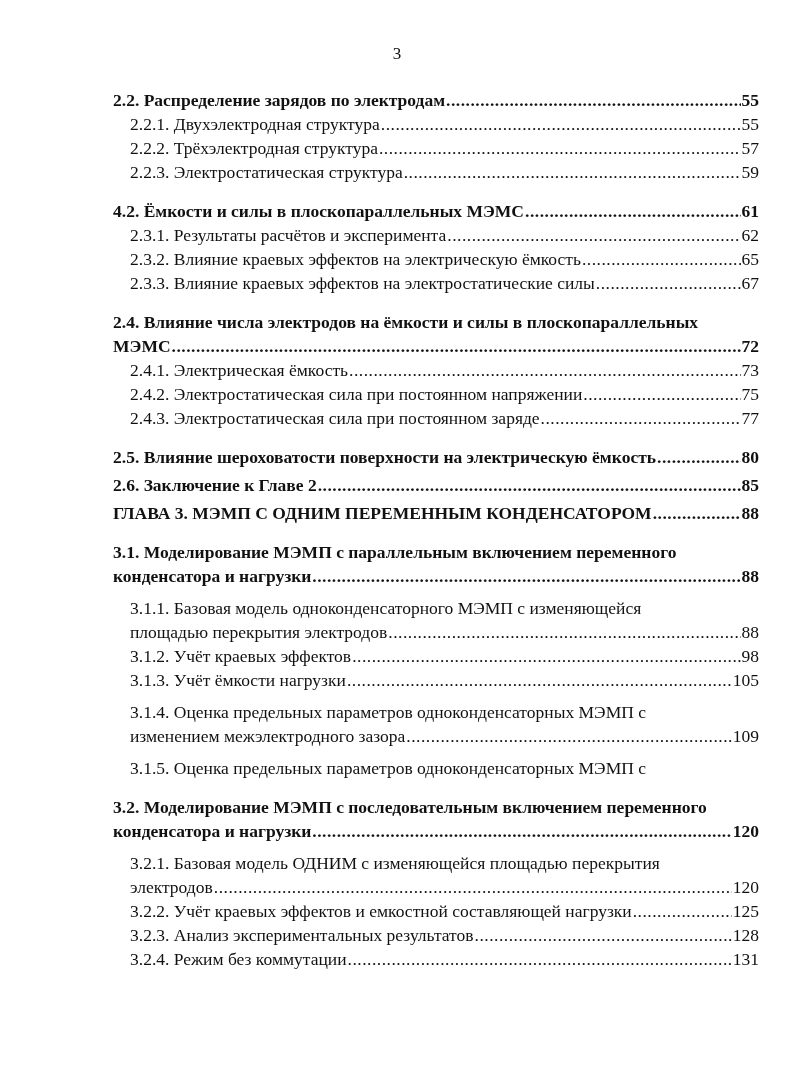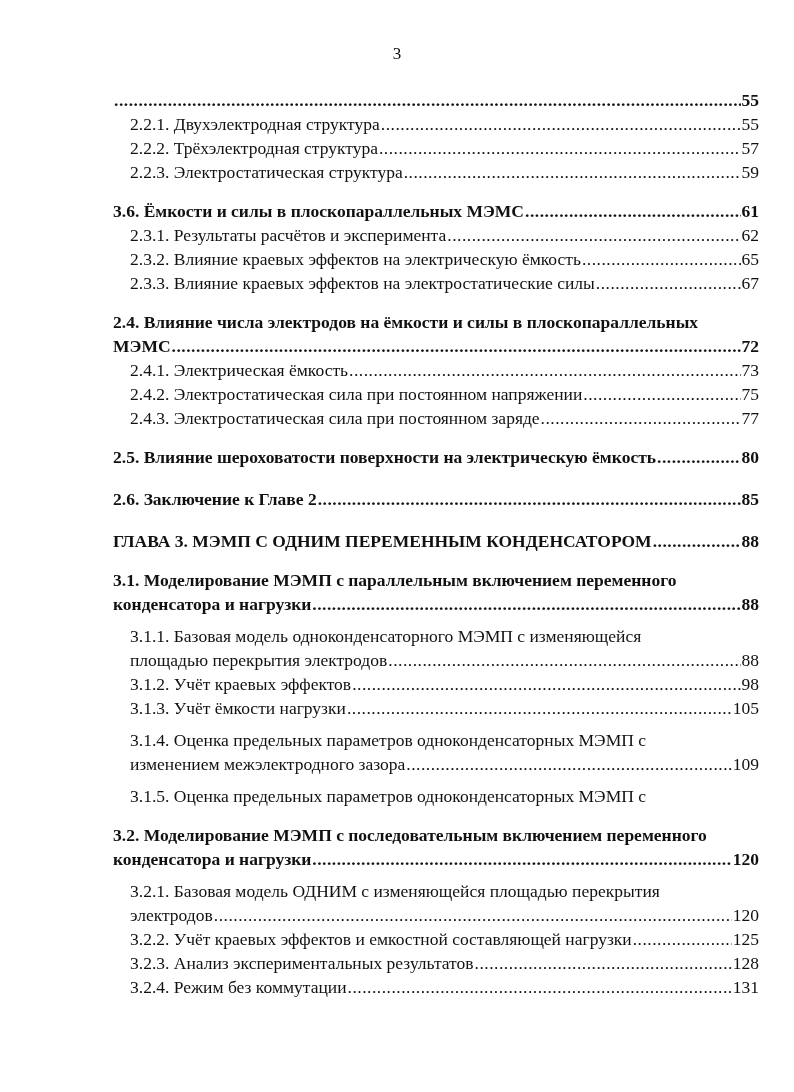--- a/index.html
+++ b/index.html
@@ -36,21 +36,21 @@
     .entry.bold {
       font-weight: bold;
     }
     .entry.sub {
       padding-left: 17px;
     }
     .entry.gap {
       margin-top: 15px;
     }
     .entry.gap-lg {
-      margin-top: 18px;
+      margin-top: 4px;
     }
     .line {
       display: flex;
       align-items: baseline;
       white-space: nowrap;
       height: 24px;
     }
     .line .title {
       flex: 0 0 auto;
     }
@@ -74,20 +74,21 @@
   </style>
 </head>
 <body>
 
 <div class="page-number">3</div>
 
 <div class="toc">
 
   <div class="entry bold">
     <div class="line">
+      <span class="title">2.2. Распределение зарядов по электродам</span>
       <span class="leader"></span>
       <span class="pg">55</span>
     </div>
   </div>
   <div class="entry sub">
     <div class="line">
       <span class="title">2.2.1. Двухэлектродная структура</span>
       <span class="leader"></span>
       <span class="pg">55</span>
     </div>
@@ -102,21 +103,21 @@
   <div class="entry sub">
     <div class="line">
       <span class="title">2.2.3. Электростатическая структура</span>
       <span class="leader"></span>
       <span class="pg">59</span>
     </div>
   </div>
 
   <div class="entry bold gap">
     <div class="line">
-      <span class="title">3.6. Ёмкости и силы в плоскопараллельных МЭМС</span>
+      <span class="title">4.2. Ёмкости и силы в плоскопараллельных МЭМС</span>
       <span class="leader"></span>
       <span class="pg">61</span>
     </div>
   </div>
   <div class="entry sub">
     <div class="line">
       <span class="title">2.3.1. Результаты расчётов и эксперимента</span>
       <span class="leader"></span>
       <span class="pg">62</span>
     </div>

